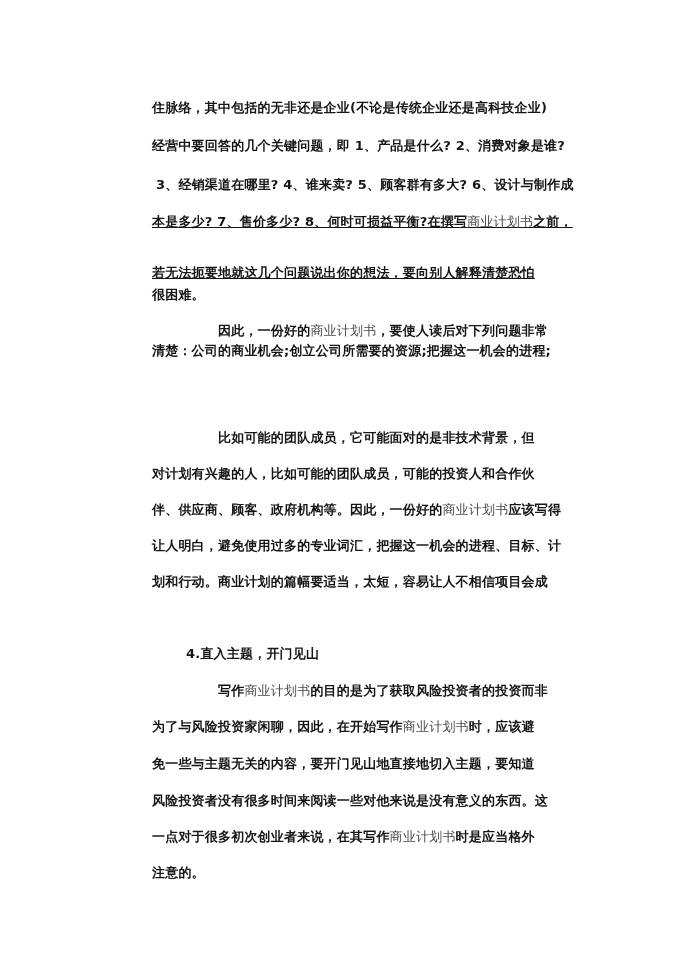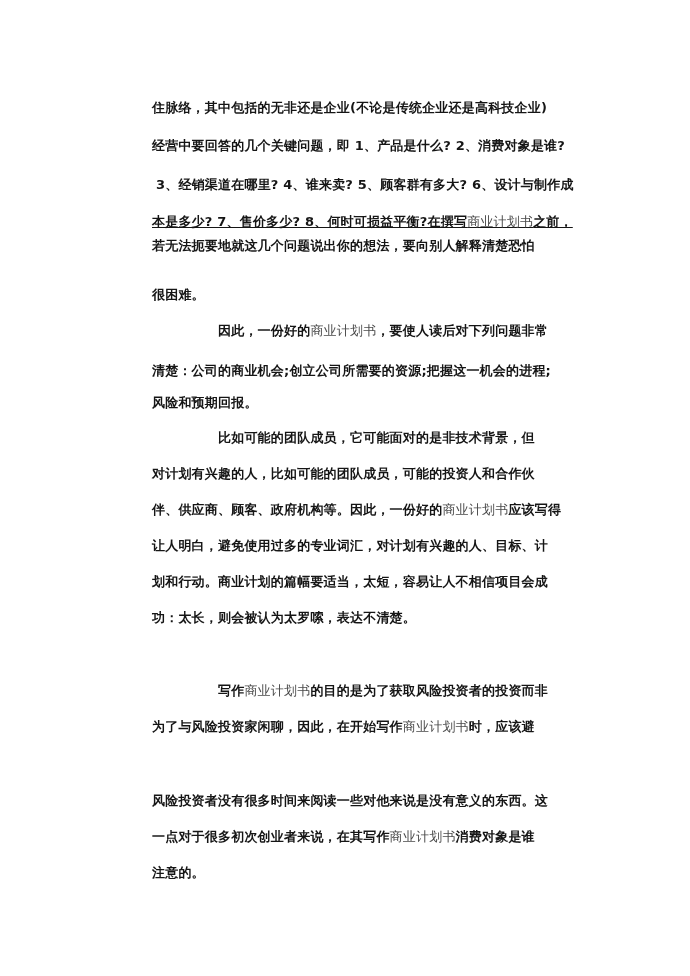--- a/index.html
+++ b/index.html
@@ -40,29 +40,29 @@
     }
   </style>
 </head>
 <body>
 
 <div class="page" id="page">
     <div class="line" style="top: 95px; left: 104px;"><span>住脉络，其中包括的无非还是企业(不论是传统企业还是高科技企业)</span></div>
     <div class="line" style="top: 133px; left: 104px;"><span>经营中要回答的几个关键问题，即 1、产品是什么? 2、消费对象是谁?</span></div>
     <div class="line" style="top: 172px; left: 108px;"><span>3、经销渠道在哪里? 4、谁来卖? 5、顾客群有多大? 6、设计与制作成</span></div>
     <div class="line" style="top: 209px; left: 104px; text-decoration: underline;"><span>本是多少? 7、售价多少? 8、何时可损益平衡?在撰写</span><span class="link" style="color: rgb(74, 74, 74);">商业计划书</span><span>之前，</span></div>
-    <div class="line" style="top: 233px; left: 104px;"><span>若无法扼要地就这几个问题说出你的想法，要向别人解释清楚恐怕</span></div>
+    <div class="line" style="top: 260px; left: 104px; text-decoration: underline;"><span>若无法扼要地就这几个问题说出你的想法，要向别人解释清楚恐怕</span></div>
     <div class="line" style="top: 282px; left: 104px;"><span>很困难。</span></div>
     <div class="line" style="top: 318px; left: 170px;"><span>因此，一份好的</span><span class="link" style="color: rgb(74, 74, 74);">商业计划书</span><span>，要使人读后对下列问题非常</span></div>
-    <div class="line" style="top: 358px; left: 104px;"><span>清楚：公司的商业机会;创立公司所需要的资源;把握这一机会的进程;</span></div>
-    <div class="line" style="top: 390px; left: 104px;"><span>风险和预期回报。</span></div>
+    <div class="line" style="top: 338px; left: 104px;"><span>清楚：公司的商业机会;创立公司所需要的资源;把握这一机会的进程;</span></div>
     <div class="line" style="top: 425px; left: 170px;"><span>比如可能的团队成员，它可能面对的是非技术背景，但</span></div>
     <div class="line" style="top: 461px; left: 104px;"><span>对计划有兴趣的人，比如可能的团队成员，可能的投资人和合作伙</span></div>
     <div class="line" style="top: 497px; left: 104px;"><span>伴、供应商、顾客、政府机构等。因此，一份好的</span><span class="link" style="color: rgb(74, 74, 74);">商业计划书</span><span>应该写得</span></div>
-    <div class="line" style="top: 533px; left: 104px;"><span>让人明白，避免使用过多的专业词汇，对计划有兴趣的人、目标、计</span></div>
+    <div class="line" style="top: 533px; left: 104px;"><span>让人明白，避免使用过多的专业词汇，把握这一机会的进程、目标、计</span></div>
     <div class="line" style="top: 569px; left: 104px;"><span>划和行动。商业计划的篇幅要适当，太短，容易让人不相信项目会成</span></div>
-    <div class="line" style="top: 605px; left: 104px;"><span>功：太长，则会被认为太罗嗦，表达不清楚。</span></div>
+    <div class="line" style="top: 641px; left: 138px;"><span>4.直入主题，开门见山</span></div>
     <div class="line" style="top: 678px; left: 170px;"><span>写作</span><span class="link" style="color: rgb(74, 74, 74);">商业计划书</span><span>的目的是为了获取风险投资者的投资而非</span></div>
     <div class="line" style="top: 714px; left: 104px;"><span>为了与风险投资家闲聊，因此，在开始写作</span><span class="link" style="color: rgb(74, 74, 74);">商业计划书</span><span>时，应该避</span></div>
+    <div class="line" style="top: 751px; left: 104px;"><span>免一些与主题无关的内容，要开门见山地直接地切入主题，要知道</span></div>
     <div class="line" style="top: 788px; left: 104px; font-family: Liberation Serif, serif;"><span>风险投资者没有很多时间来阅读一些对他来说是没有意义的东西。这</span></div>
-    <div class="line" style="top: 824px; left: 104px;"><span>一点对于很多初次创业者来说，在其写作</span><span class="link" style="color: rgb(74, 74, 74);">商业计划书</span><span>消费对象是谁</span></div>
+    <div class="line" style="top: 824px; left: 104px;"><span>一点对于很多初次创业者来说，在其写作</span><span class="link" style="color: rgb(74, 74, 74);">商业计划书</span><span>时是应当格外</span></div>
     <div class="line" style="top: 860px; left: 104px; font-family: Liberation Serif, serif;"><span>注意的。</span></div>
   </div>
 
 </body></html>

